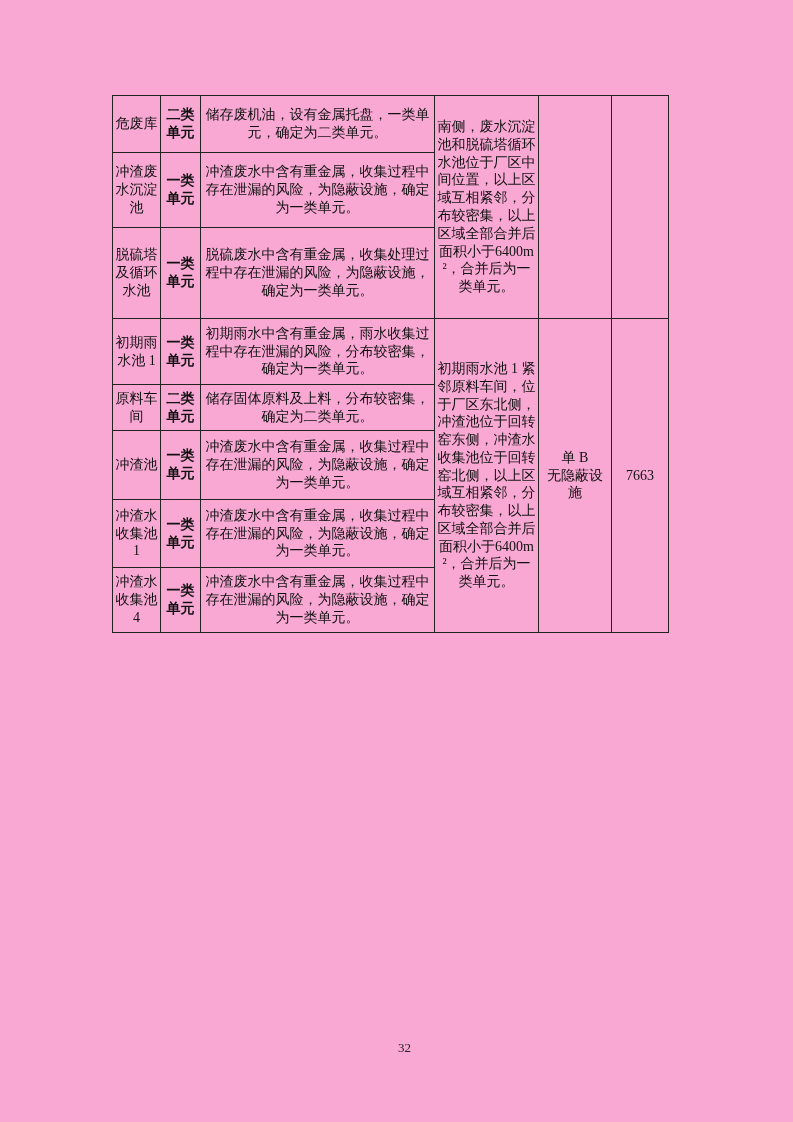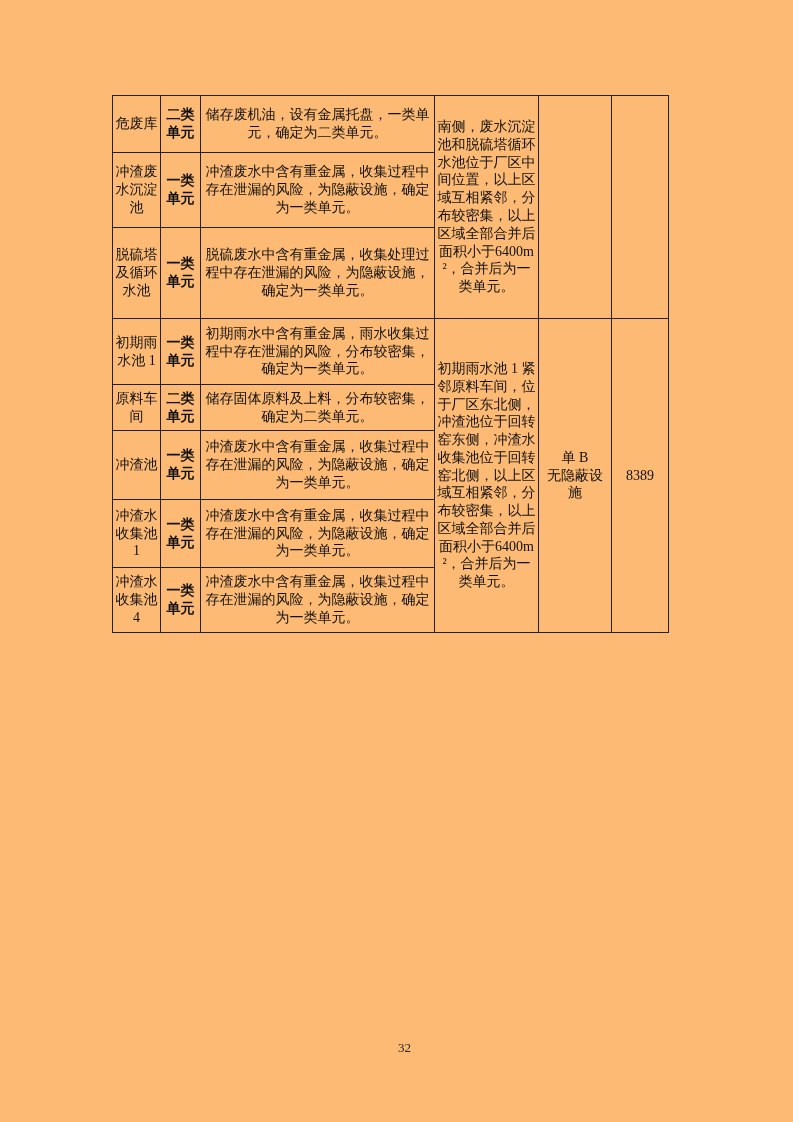--- a/index.html
+++ b/index.html
@@ -4,21 +4,21 @@
 <style>
   html, body {
     margin: 0;
     padding: 0;
     background: #ffffff;
   }
   .page {
     position: relative;
     width: 793px;
     height: 1122px;
-    background: #fdba74;
+    background: #f9a8d4;
     font-family: "Liberation Serif", "DejaVu Serif", serif;
     color: #111111;
     overflow: hidden;
   }
   table.doc-table {
     position: absolute;
     left: 112px;
     top: 95px;
     width: 556px;
     border-collapse: collapse;
@@ -90,21 +90,21 @@
         <td class="c-class">一类单元</td>
         <td class="c-desc">脱硫废水中含有重金属，收集处理过程中存在泄漏的风险，为隐蔽设施，确定为一类单元。</td>
       </tr>
       <tr class="r4">
         <td class="c-name">初期雨水池 1</td>
         <td class="c-class">一类单元</td>
         <td class="c-desc">初期雨水中含有重金属，雨水收集过程中存在泄漏的风险，分布较密集，确定为一类单元。</td>
         <td class="c-note" rowspan="5">初期雨水池 1 紧邻原料车间，位于厂区东北侧，冲渣池位于回转窑东侧，冲渣水收集池位于回转窑北侧，以上区域互相紧邻，分布较密集，以上区域全部合并后面积小于6400m²，合并后为一类单元。</td>
         <td class="c-unit" rowspan="5">单 B
 无隐蔽设施</td>
-        <td class="c-area" rowspan="5">8389</td>
+        <td class="c-area" rowspan="5">7663</td>
       </tr>
       <tr class="r5">
         <td class="c-name">原料车间</td>
         <td class="c-class">二类单元</td>
         <td class="c-desc">储存固体原料及上料，分布较密集，确定为二类单元。</td>
       </tr>
       <tr class="r6">
         <td class="c-name">冲渣池</td>
         <td class="c-class">一类单元</td>
         <td class="c-desc">冲渣废水中含有重金属，收集过程中存在泄漏的风险，为隐蔽设施，确定为一类单元。</td>

